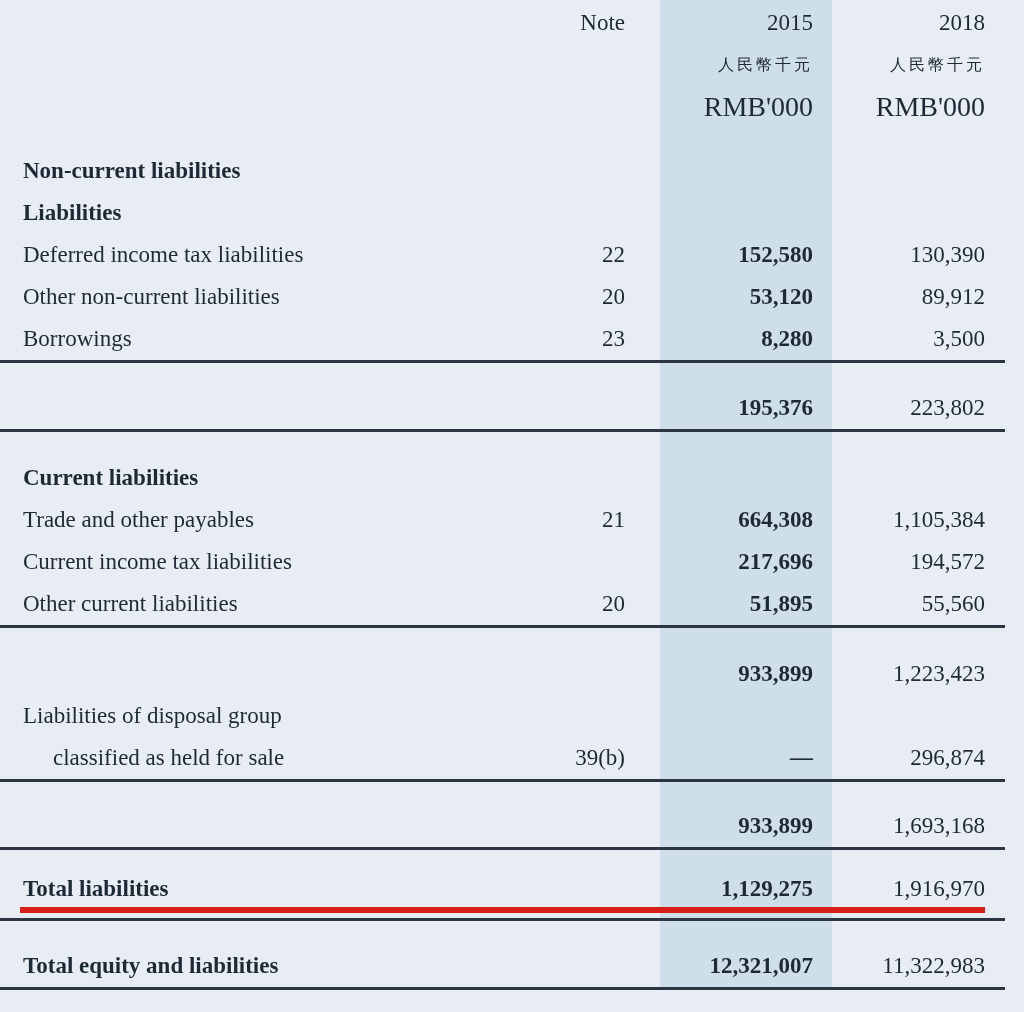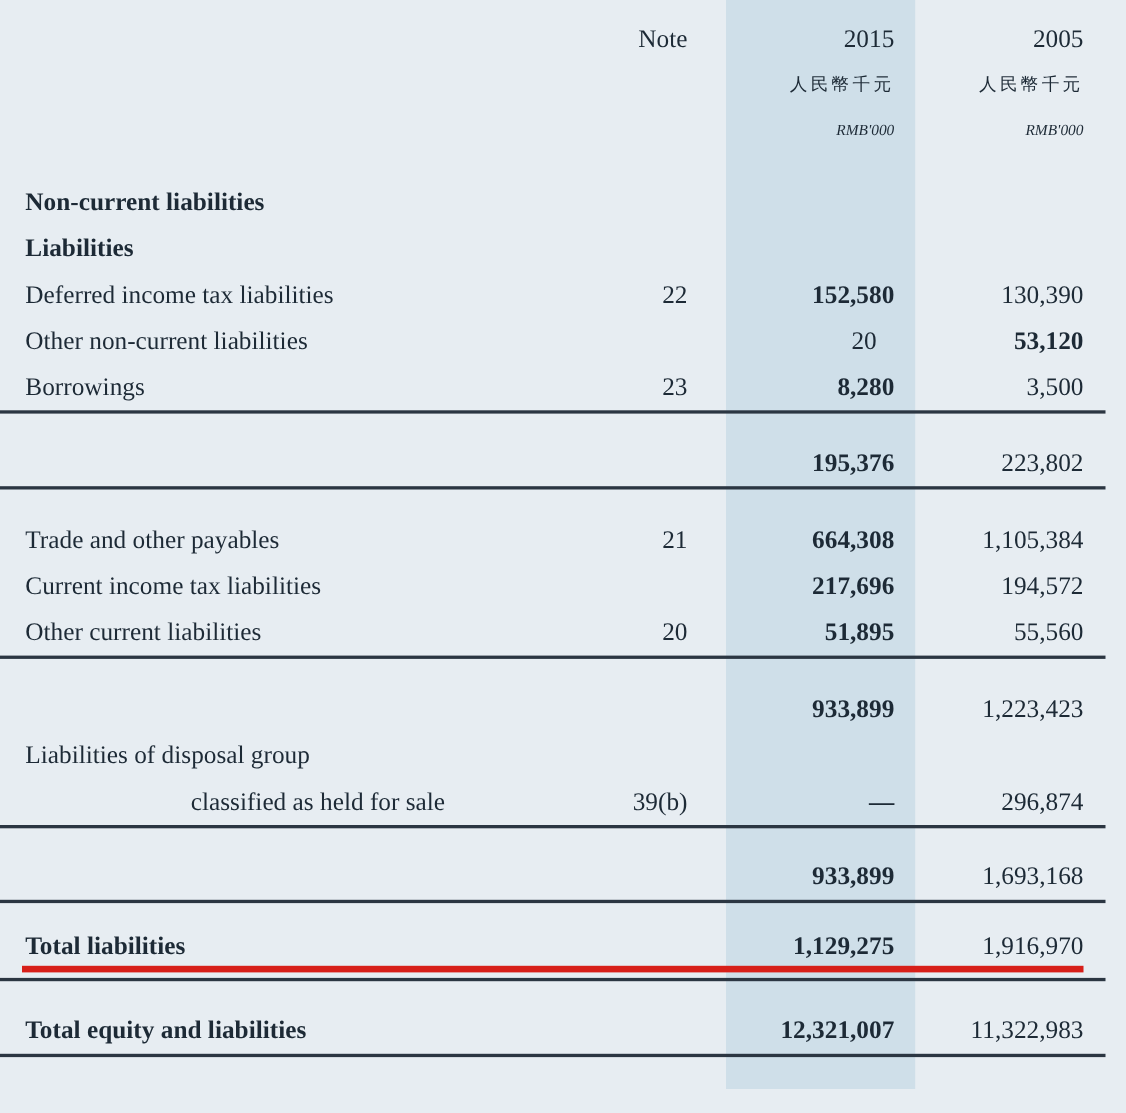--- a/index.html
+++ b/index.html
@@ -11,33 +11,32 @@
     position: relative;
     overflow: hidden;
   }
   #band {
     position: absolute; left: 660px; top: 0; width: 172px; height: 990px;
     background: #cfdfe9;
   }
   #sheet {
     position: absolute; left: 0; top: 0; right: 0;
     padding: 2px 39px 0 23px;
-    margin-top: 13px;
   }
   .row { display: flex; height: 42px; line-height: 42px; font-size: 23px; }
   .cell-label { flex: 1 1 auto; text-align: left; white-space: nowrap; }
   .cell-note  { flex: 0 0 100px; text-align: right; }
   .cell-v2015 { flex: 0 0 188px; text-align: right; }
   .cell-v2014 { flex: 0 0 172px; text-align: right; }
   .bold { font-weight: bold; }
   .v2015-val { font-weight: bold; }
   .hdr .cell-note, .hdr .cell-v2015, .hdr .cell-v2014 { font-weight: normal; }
   .unit-cn { font-size: 16px; letter-spacing: 3px; line-height: 42px; }
-  .unit-en { font-style: italic; font-size: 14px; }
-  .indent { padding-left: 30px; text-align: center; }
+  .unit-en { font-size: 28px; }
+  .indent { padding-left: 30px; }
   .rule {
     height: 3px; background: #2b3642;
     margin-left: -23px; width: 1005px;
   }
   .gap { width: 100%; }
   .red-rule {
     height: 6px; background: #d71f19;
     margin-left: -3px; width: 965px; margin-top: 1px;
   }
   .rule-after-red { margin-top: 5px; }
@@ -47,21 +46,21 @@
 <body>
 
 <div id="band"></div>
 
 <div id="sheet">
 
   <div class="row hdr">
     <div class="cell-label"></div>
     <div class="cell-note">Note</div>
     <div class="cell-v2015">2015</div>
-    <div class="cell-v2014">2005</div>
+    <div class="cell-v2014">2018</div>
   </div>
   <div class="row hdr">
     <div class="cell-label"></div>
     <div class="cell-note"></div>
     <div class="cell-v2015 unit-cn">人民幣千元</div>
     <div class="cell-v2014 unit-cn">人民幣千元</div>
   </div>
   <div class="row hdr">
     <div class="cell-label"></div>
     <div class="cell-note"></div>
@@ -86,37 +85,44 @@
       <div class="row">
         <div class="cell-label">Deferred income tax liabilities</div>
         <div class="cell-note">22</div>
         <div class="cell-v2015 v2015-val">152,580</div>
         <div class="cell-v2014">130,390</div>
       </div>
       <div class="row">
         <div class="cell-label">Other non-current liabilities</div>
         <div class="cell-note">20</div>
         <div class="cell-v2015 v2015-val">53,120</div>
+        <div class="cell-v2014">89,912</div>
       </div>
       <div class="row">
         <div class="cell-label">Borrowings</div>
         <div class="cell-note">23</div>
         <div class="cell-v2015 v2015-val">8,280</div>
         <div class="cell-v2014">3,500</div>
       </div>
       <div class="rule"></div>
       <div class="gap" style="height: 24px;"></div>
       <div class="row">
         <div class="cell-label"></div>
         <div class="cell-note"></div>
         <div class="cell-v2015 v2015-val">195,376</div>
         <div class="cell-v2014">223,802</div>
       </div>
       <div class="rule"></div>
       <div class="gap" style="height: 25px;"></div>
+      <div class="row">
+        <div class="cell-label bold">Current liabilities</div>
+        <div class="cell-note"></div>
+        <div class="cell-v2015"></div>
+        <div class="cell-v2014"></div>
+      </div>
       <div class="row">
         <div class="cell-label">Trade and other payables</div>
         <div class="cell-note">21</div>
         <div class="cell-v2015 v2015-val">664,308</div>
         <div class="cell-v2014">1,105,384</div>
       </div>
       <div class="row">
         <div class="cell-label">Current income tax liabilities</div>
         <div class="cell-note"></div>
         <div class="cell-v2015 v2015-val">217,696</div>

